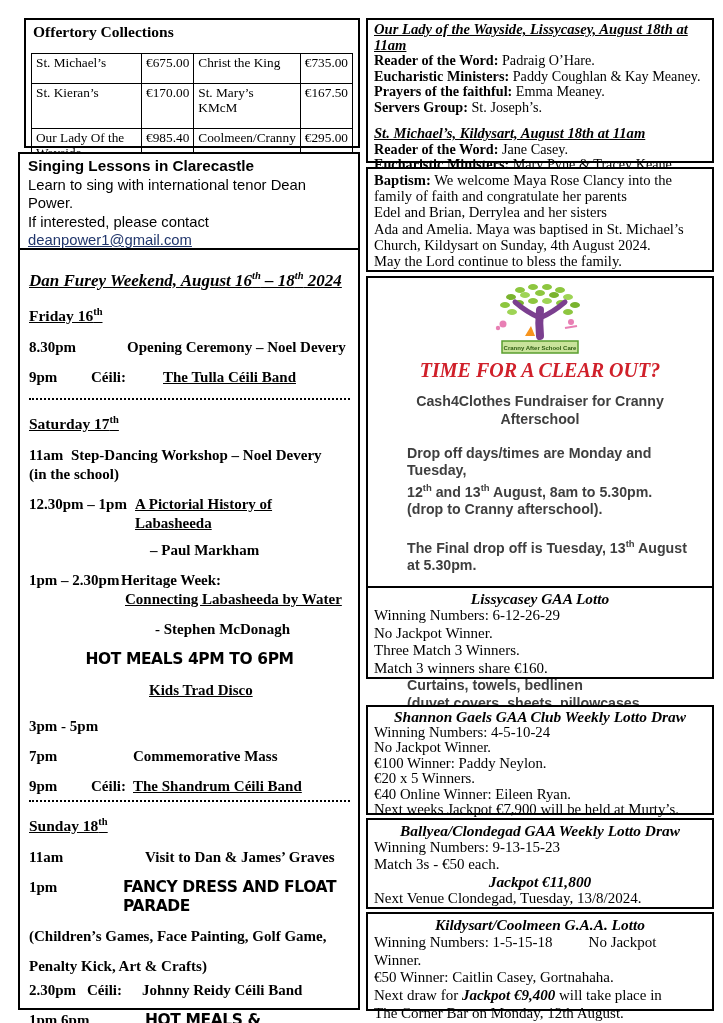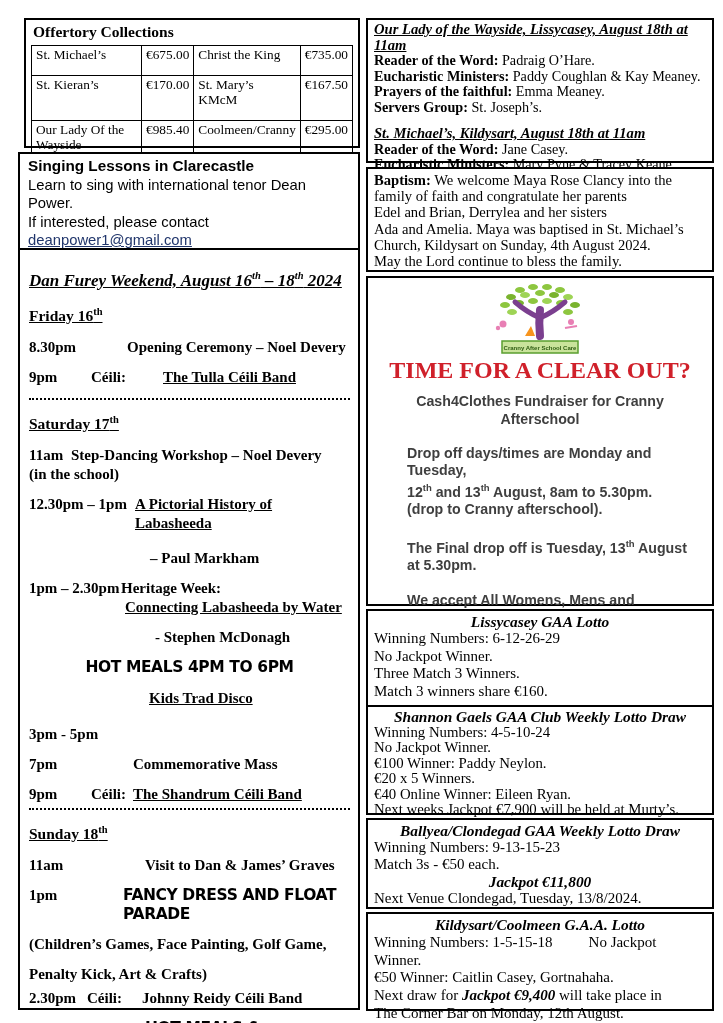--- a/index.html
+++ b/index.html
@@ -2,21 +2,21 @@
 <html><head>
 <meta charset="utf-8">
 <style>
   html,body{margin:0;padding:0;background:#fff;}
   #page{position:relative;width:723px;height:1023px;background:#fff;overflow:hidden;
         font-family:"Liberation Serif",serif;color:#000;}
   .box{position:absolute;border:2px solid #000;background:#fff;box-sizing:border-box;}
 
   
   #offertory{left:24px;top:18px;width:336px;height:130px;padding:3px 5px;}
-  #offertory .title{font-weight:bold;font-size:15.5px;margin:0 0 4px 2px;}
+  #offertory .title{font-weight:bold;font-size:15.5px;margin:0 0 12px 2px;}
   #offertory table{border-collapse:collapse;width:100%;font-size:13.3px;}
   #offertory td{border:1.5px solid #000;vertical-align:top;padding:1px 4px 13px 4px;line-height:15px;}
   #offertory .c0{width:41%;} #offertory .c1{width:14%;} #offertory .c2{width:31%;} #offertory .c3{width:14%;}
 
   
   #singing{left:18px;top:152px;width:342px;height:100px;padding:3px 8px;
            font-family:"Liberation Sans",sans-serif;font-size:14.8px;line-height:18.5px;}
   #singing .title{font-weight:bold;font-size:15.3px;}
   #singing a{color:#20356b;text-decoration:underline;}
 
@@ -43,30 +43,30 @@
   .m-head{font-weight:bold;font-style:italic;text-decoration:underline;font-size:14.6px;}
   .blank10{height:11px;}
 
   #baptism{left:366px;top:167px;width:348px;height:105px;padding:3px 6px;font-size:14.6px;line-height:16.2px;}
 
   #clearout{left:366px;top:276px;width:348px;height:330px;padding:4px 9px;
             font-family:"Liberation Sans",sans-serif;font-weight:bold;color:#3f3f3f;
             font-size:14.2px;line-height:17.2px;}
   #clearout .logo{text-align:center;margin-bottom:0px;}
   #clearout .headline{text-align:center;color:#d0202a;font-family:"Liberation Serif",serif;
-            font-weight:bold;font-size:24px;margin:2px 0 14px 0;}
+            font-weight:bold;font-style:italic;font-size:20px;margin:2px 0 14px 0;}
   #clearout .subhead{text-align:center;margin-bottom:17px;color:#3f3f3f;}
   #clearout .par{margin-bottom:17px;margin-left:30px;}
   #clearout sup{font-size:9.5px;}
   #clearout .no-line{text-decoration:underline;margin-bottom:17px;}
   #clearout .support{text-align:center;}
 
   .lotto{left:366px;width:348px;padding:2px 6px;font-size:15px;}
   .lotto .l-title{text-align:center;font-weight:bold;font-style:italic;font-size:15.4px;}
-  #lotto1{top:609px;height:120px;line-height:17.4px;}
+  #lotto1{top:586px;height:93px;line-height:17.4px;}
   #lotto2{top:705px;height:110px;line-height:15.5px;font-size:14.8px;}
   #lotto3{top:818px;height:91px;line-height:17px;}
   #lotto4{top:912px;height:99px;line-height:17.8px;}
   .bi{font-weight:bold;font-style:italic;}
   .gap36{display:inline-block;width:36px;}
 </style>
 </head>
 <body>
 
 <div id="page">
@@ -122,21 +122,21 @@
     <div class="dots"></div>
 
     <div class="day"><span>Saturday 17</span><sup>th</sup></div>
 
     <div class="srow" style="margin-bottom:0">
       <span class="t w42">11am</span>
       <span class="d">Step-Dancing Workshop – Noel Devery</span>
     </div>
     <div class="cont" style="margin-top:0">(in the school)</div>
 
-    <div class="srow" style="margin-bottom:16px">
+    <div class="srow" style="margin-bottom:8px">
       <span class="t w106">12.30pm – 1pm</span>
       <span class="d u">A Pictorial History of Labasheeda</span>
     </div>
     <div class="cont ml121" style="margin-top:0">– Paul Markham</div>
 
     <div class="srow" style="margin-bottom:0">
       <span class="t w92">1pm – 2.30pm</span>
       <span class="d">Heritage Week:</span>
     </div>
     <div class="cont ml96 u" style="margin-top:0">Connecting Labasheeda by Water</div>

